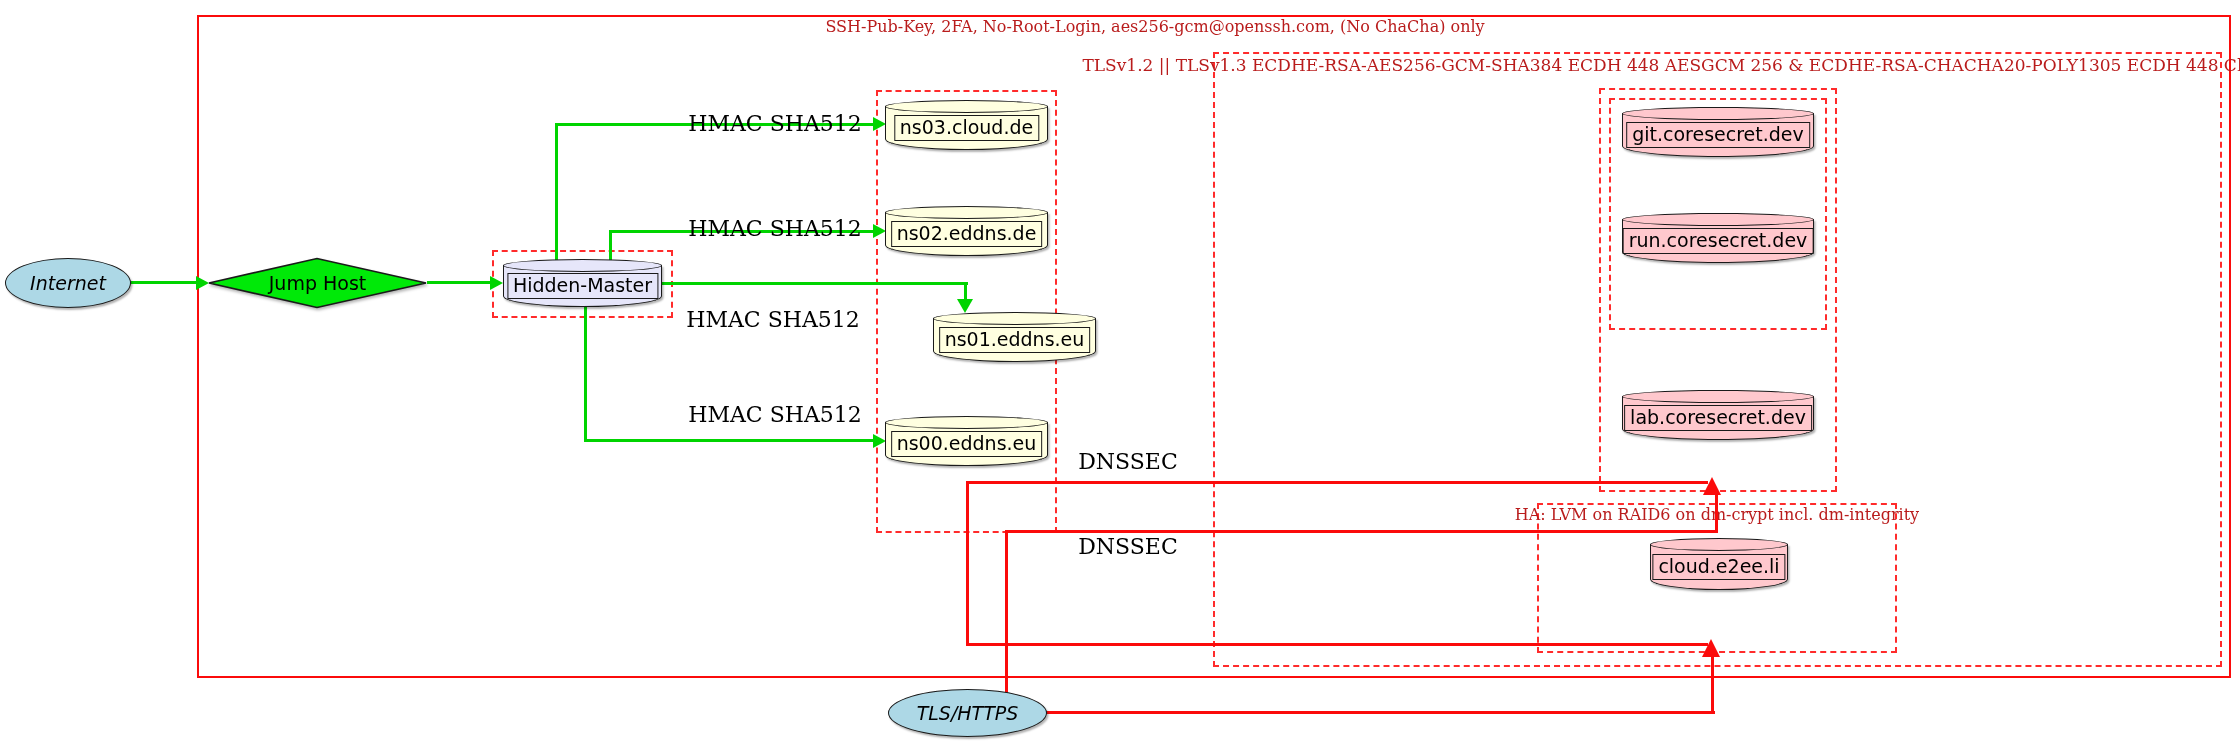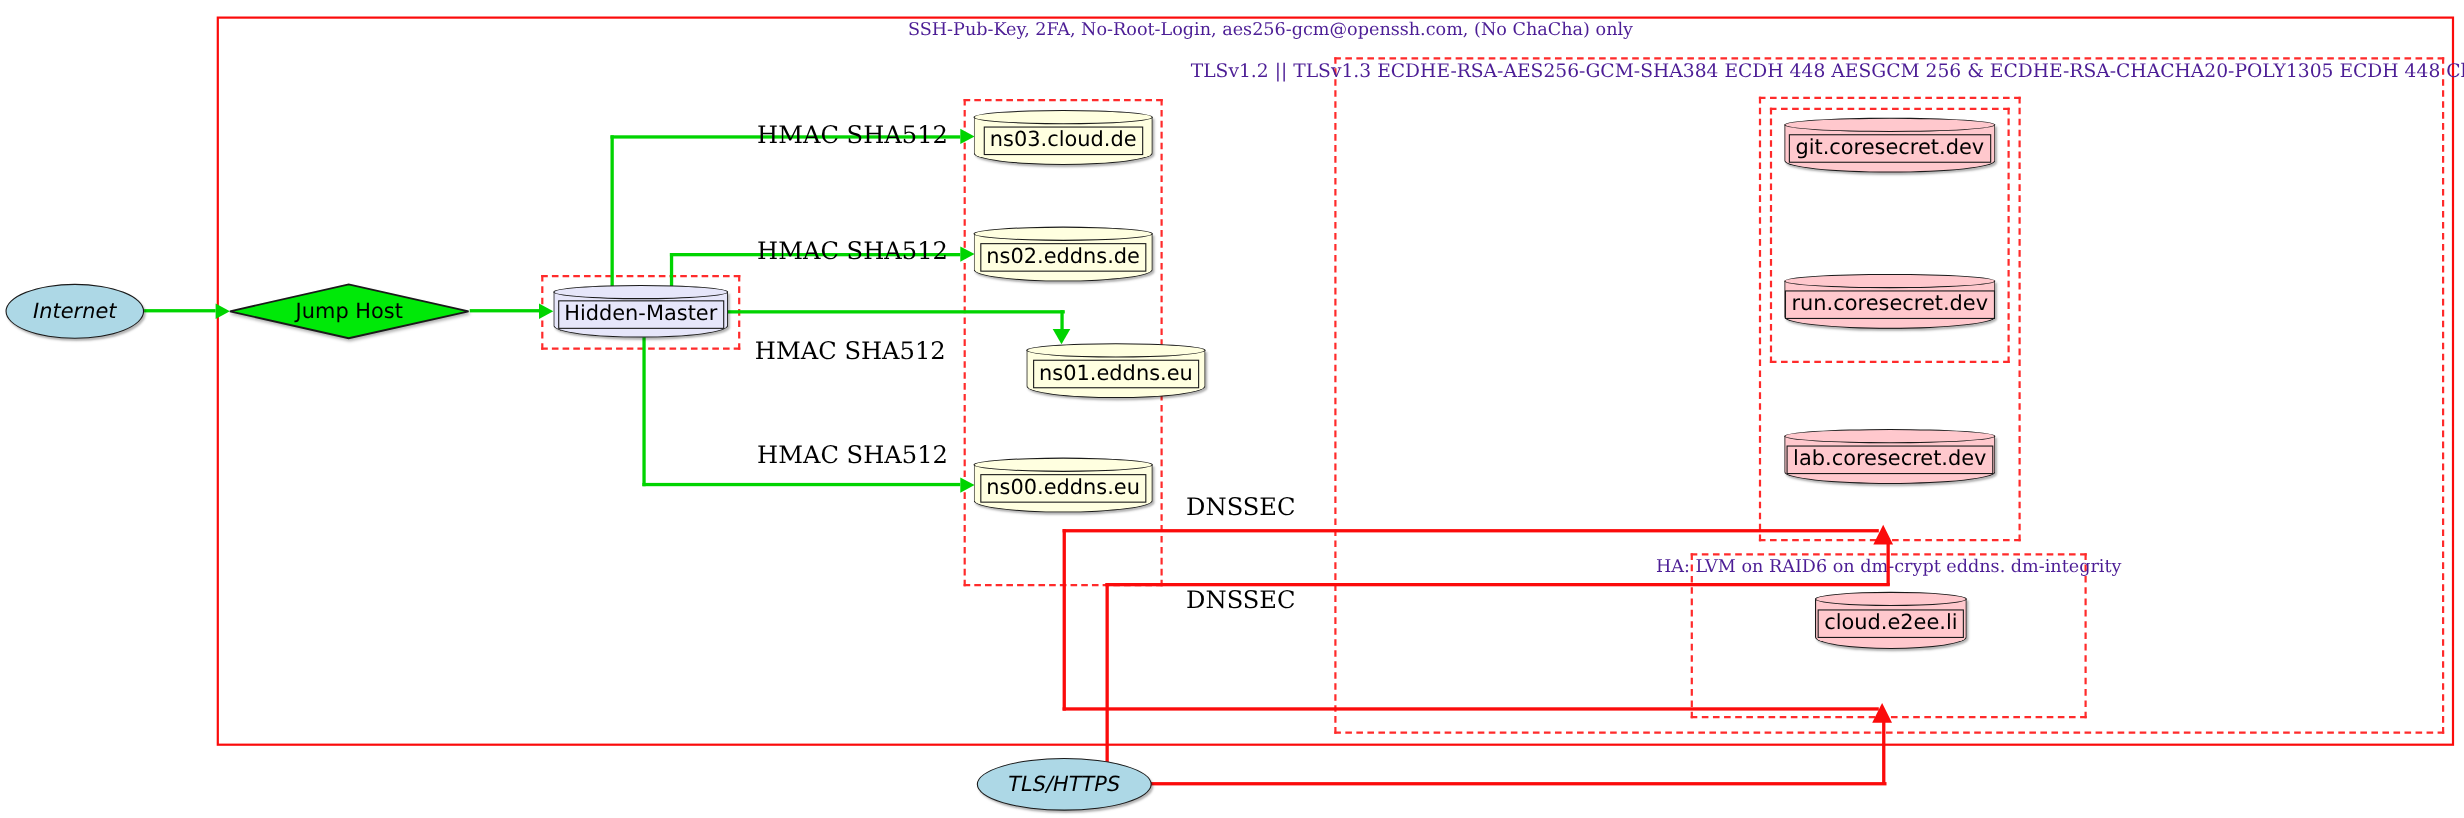--- a/index.html
+++ b/index.html
@@ -3,21 +3,21 @@
 <meta charset="utf-8">
 <style>
   html,body{margin:0;padding:0;background:#fff;}
   #canvas{position:relative;width:2240px;height:744px;background:#fff;overflow:hidden;
           font-family:"DejaVu Sans",sans-serif;}
   
   .box{position:absolute;box-sizing:border-box;}
   .box.solid{border:2.5px solid var(--edge-red);}
   .box.dashed{border:2px dashed var(--box-red);}
   
-  .clabel{position:absolute;font-family:"DejaVu Serif",serif;color:#4c1d95;white-space:nowrap;
+  .clabel{position:absolute;font-family:"DejaVu Serif",serif;color:#b91c1c;white-space:nowrap;
           transform:translateX(-50%);line-height:1.1;}
   .elabel{position:absolute;font-family:"DejaVu Serif",serif;font-size:22px;color:#000;
           white-space:nowrap;transform:translateX(-50%);line-height:1;z-index:6;}
   
   .h-line,.v-line{position:absolute;z-index:2;}
   .h-line{height:2.6px;}
   .v-line{width:2.6px;}
   .green{background:var(--edge-green);}
   .red{background:var(--edge-red);}
   .h-line.green{height:3px;}
@@ -60,21 +60,21 @@
   <div class="clabel" style="left:1717px;top:56px;font-size:17px;">TLSv1.2 || TLSv1.3 ECDHE-RSA-AES256-GCM-SHA384 ECDH 448 AESGCM 256 &amp; ECDHE-RSA-CHACHA20-POLY1305 ECDH 448 ChaCha20 256</div>
 
   <div class="box dashed" style="left:876px;top:90px;width:181px;height:443px;"></div>
 
   <div class="box dashed" style="left:492px;top:250px;width:181px;height:68px;"></div>
 
   <div class="box dashed" style="left:1599px;top:88px;width:238px;height:404px;"></div>
   <div class="box dashed" style="left:1609px;top:98px;width:218px;height:232px;"></div>
 
   <div class="box dashed" style="left:1537px;top:503px;width:360px;height:150px;"></div>
-  <div class="clabel" style="left:1717px;top:506px;font-size:16px;">HA: LVM on RAID6 on dm-crypt eddns. dm-integrity</div>
+  <div class="clabel" style="left:1717px;top:506px;font-size:16px;">HA: LVM on RAID6 on dm-crypt incl. dm-integrity</div>
 
   <div class="h-line green" style="left:131px;top:281px;width:65px;"></div>
   <div class="arr right" style="left:196px;top:276px;"></div>
 
   <div class="h-line green" style="left:427px;top:281px;width:63px;"></div>
   <div class="arr right" style="left:490px;top:276px;"></div>
 
   <div class="v-line green" style="left:555px;top:123px;height:138px;"></div>
   <div class="h-line green" style="left:555px;top:123px;width:318px;"></div>
   <div class="arr right" style="left:873px;top:117px;"></div>
@@ -151,21 +151,21 @@
     <div class="top"></div>
     <div class="lbl node-label">ns00.eddns.eu</div>
   </div>
 
   <div class="cyl" style="left:1622px;top:107px;width:192px;height:50px;--fill:var(--node-pink);">
     <div class="body"></div>
     <div class="top"></div>
     <div class="lbl node-label">git.coresecret.dev</div>
   </div>
 
-  <div class="cyl" style="left:1622px;top:213px;width:192px;height:50px;margin-top:36px;--fill:var(--node-pink);">
+  <div class="cyl" style="left:1622px;top:213px;width:192px;height:50px;--fill:var(--node-pink);">
     <div class="body"></div>
     <div class="top"></div>
     <div class="lbl node-label">run.coresecret.dev</div>
   </div>
 
   <div class="cyl" style="left:1622px;top:374px;width:192px;height:50px;margin-top:16px;--fill:var(--node-pink);">
     <div class="body"></div>
     <div class="top"></div>
     <div class="lbl node-label">lab.coresecret.dev</div>
   </div>

